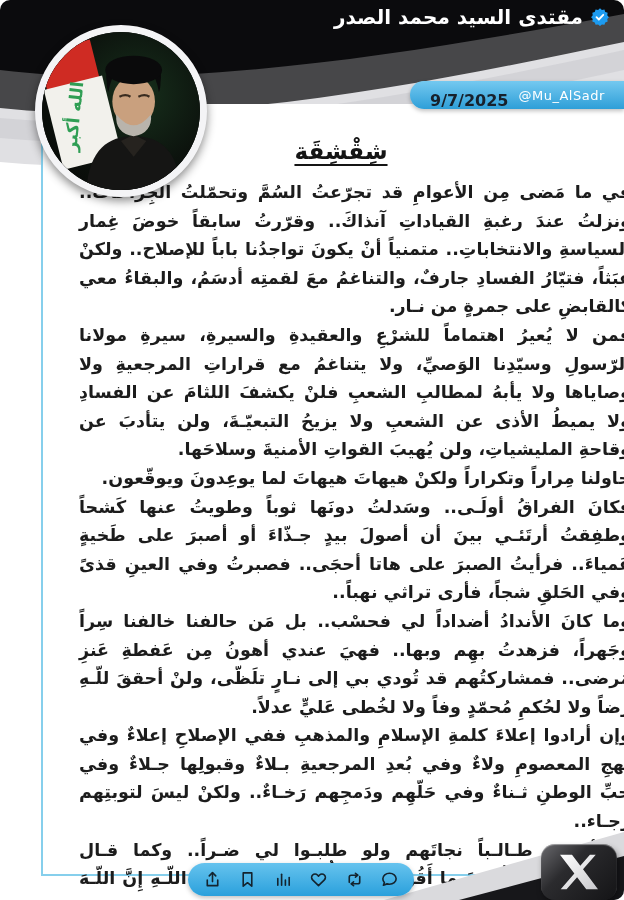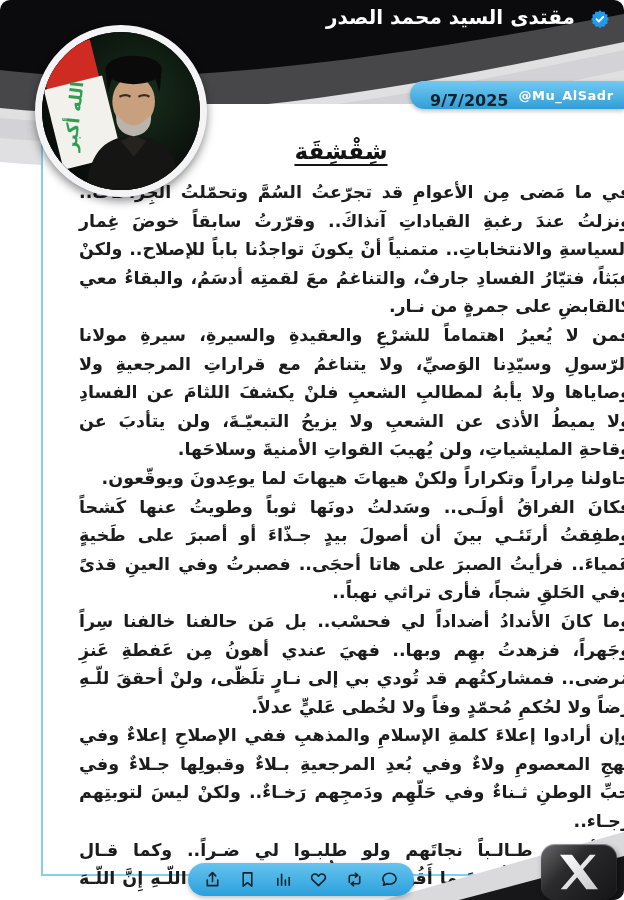--- a/index.html
+++ b/index.html
@@ -18,29 +18,29 @@
              font-size:17.5px;font-weight:bold;line-height:28.6px;color:#1c1c1c;
              text-align:justify;}
   .post-body p{margin:0;}
   
   .avatar{position:absolute;left:35px;top:25px;width:172px;height:172px;border-radius:50%;
           background:#0d0f0d;border:7px solid #f4f4f6;z-index:6;overflow:hidden;
           box-shadow:0 4px 10px rgba(0,0,0,.45);}
   .avatar svg{display:block;width:100%;height:100%;}
   
   .account-row{position:absolute;top:5px;right:14px;z-index:5;direction:rtl;
-               display:flex;align-items:flex-end;gap:15px;}
+               display:flex;align-items:center;gap:7px;}
   .account-name{color:#ffffff;font-size:20px;font-weight:bold;letter-spacing:.2px;}
   .verified{width:20px;height:20px;flex:0 0 auto;}
   
   .date-pill{position:absolute;top:81px;right:0;width:214px;height:28px;z-index:5;
              border-radius:15px 0 0 15px;display:flex;align-items:center;
              background:linear-gradient(#74c9f0,#2e9fd8);box-shadow:0 2px 4px rgba(0,0,0,.25);}
   .date-text{flex:0 0 auto;padding:0 10px 0 20px;font-size:16px;font-weight:bold;color:#17212c;margin-top:11px;}
-  .handle-text{flex:1;font-size:13px;font-weight:bold;color:#ffffff;letter-spacing:.5px;}
+  .handle-text{flex:1;font-size:13px;font-weight:normal;color:#ffffff;letter-spacing:.5px;}
   
   .corner-art{position:absolute;right:0;bottom:0;width:250px;height:90px;z-index:3;}
   .action-pill{position:absolute;left:188px;top:863px;width:226px;height:33px;z-index:5;
                border-radius:17px;display:flex;align-items:center;justify-content:space-evenly;
                background:linear-gradient(#66c3ee,#2aa0dc);box-shadow:0 2px 5px rgba(0,0,0,.25);}
   .action-btn{width:22px;height:22px;display:flex;align-items:center;justify-content:center;
               background:none;border:none;padding:0;cursor:pointer;}
   .action-btn svg{width:19px;height:19px;stroke:#14242f;fill:none;stroke-width:1.7;
                   stroke-linecap:round;stroke-linejoin:round;}
   .x-badge{position:absolute;left:541px;top:844px;width:76px;height:56px;z-index:6;

